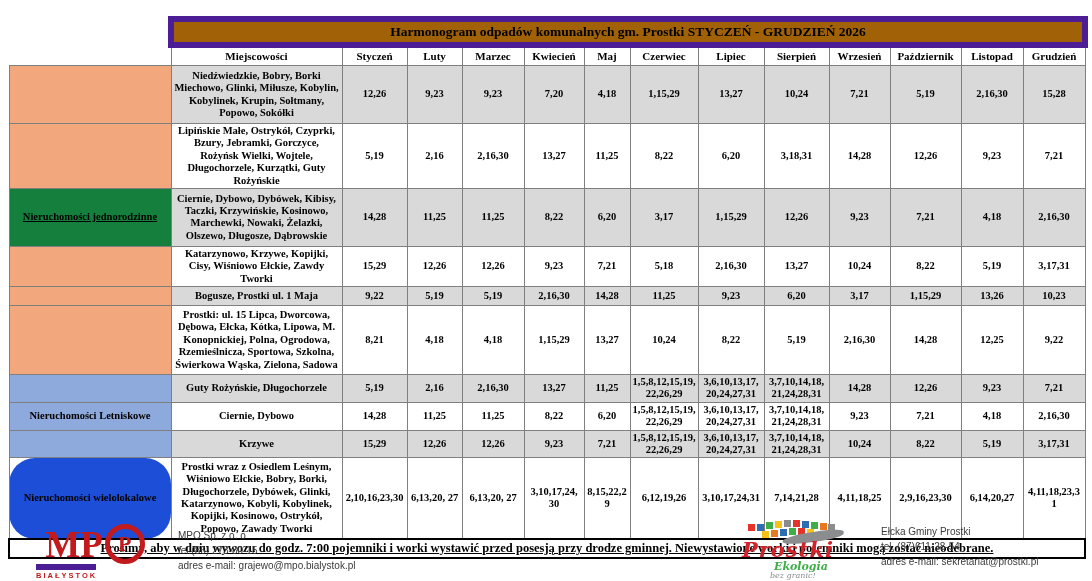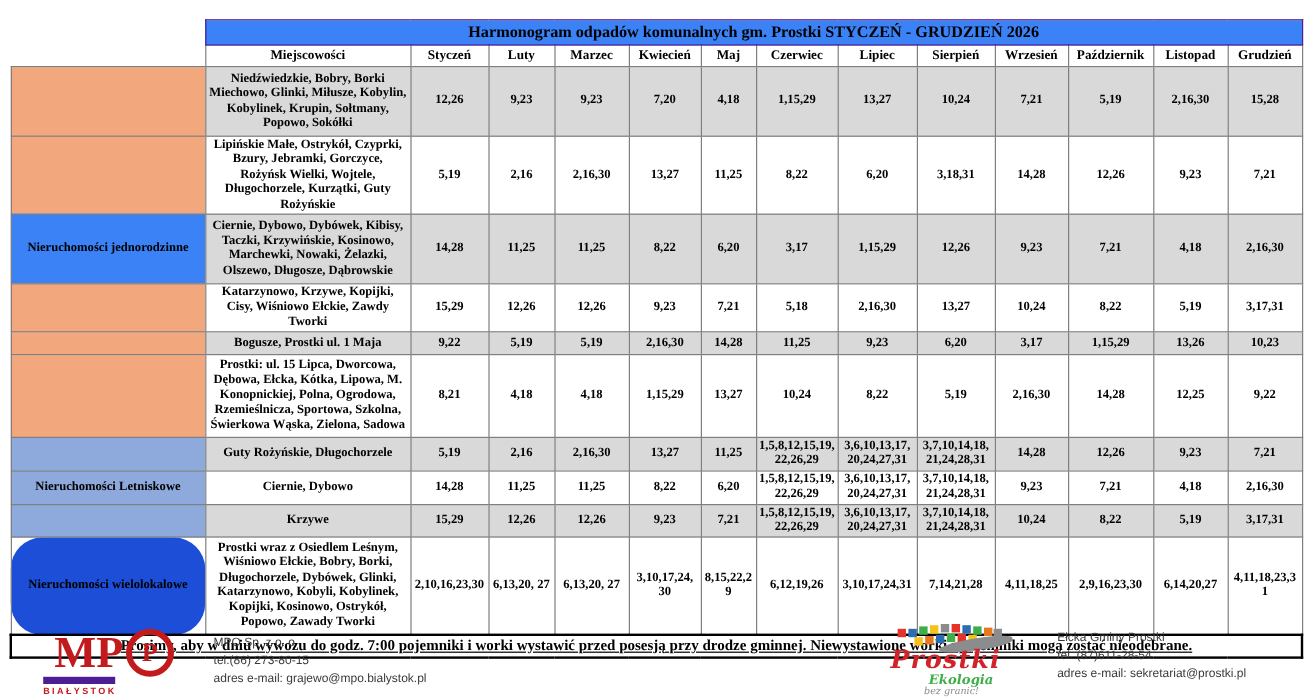--- a/index.html
+++ b/index.html
@@ -4,21 +4,21 @@
 <style>
   html,body{margin:0;padding:0;background:#ffffff;}
   body{width:1092px;height:581px;font-family:"Liberation Serif",serif;overflow:hidden;}
   .sheet{position:relative;width:1092px;height:581px;}
   .tablewrap{position:absolute;left:8px;top:16px;}
   table{border-collapse:collapse;table-layout:fixed;width:1076px;}
   td{border:1px solid #7f7f7f;font-family:"Liberation Serif",serif;font-weight:bold;
      font-size:10.5px;line-height:1.18;color:#000;text-align:center;vertical-align:middle;
      padding:1px 2px;overflow-wrap:anywhere;}
   .corner{border:none;background:#fff;}
-  .title-cell{background:#3b82f6;font-size:13.5px;height:18px;border:1px solid #4c1d95;}
+  .title-cell{background:#a16207;font-size:13.5px;height:18px;border:6px solid #4c1d95;}
   .colhead{height:15px;font-size:11px;background:#fff;}
   .shaded{background:#D9D9D9;}
   .white{background:#ffffff;}
   .cat{font-size:10.5px;}
   .note-cell{border:2px solid #000;font-size:12.5px;height:14px;text-decoration:underline;background:#fff;}
   
   .footer{position:absolute;left:0;top:524px;width:1092px;height:57px;}
   .mpo-block{position:absolute;left:30px;top:0;display:flex;align-items:center;}
   .gmina-block{position:absolute;left:740px;top:0;display:flex;align-items:flex-start;}
   .contact{font-family:"Liberation Sans",sans-serif;font-size:10px;color:#3a3a3a;
@@ -118,21 +118,21 @@
             <td class="val white">11,25</td>
             <td class="val white">8,22</td>
             <td class="val white">6,20</td>
             <td class="val white">3,18,31</td>
             <td class="val white">14,28</td>
             <td class="val white">12,26</td>
             <td class="val white">9,23</td>
             <td class="val white">7,21</td>
           </tr>
           <tr style="height: 58px;">
-            <td class="cat" style="background: #3b82f6;">Nieruchomości jednorodzinne</td>
+            <td class="cat" style="background: #15803d; text-decoration: underline;">Nieruchomości jednorodzinne</td>
             <td class="places shaded">Ciernie, Dybowo, Dybówek, Kibisy, Taczki, Krzywińskie, Kosinowo, Marchewki, Nowaki, Żelazki, Olszewo, Długosze, Dąbrowskie</td>
             <td class="val shaded">14,28</td>
             <td class="val shaded">11,25</td>
             <td class="val shaded">11,25</td>
             <td class="val shaded">8,22</td>
             <td class="val shaded">6,20</td>
             <td class="val shaded">3,17</td>
             <td class="val shaded">1,15,29</td>
             <td class="val shaded">12,26</td>
             <td class="val shaded">9,23</td>

